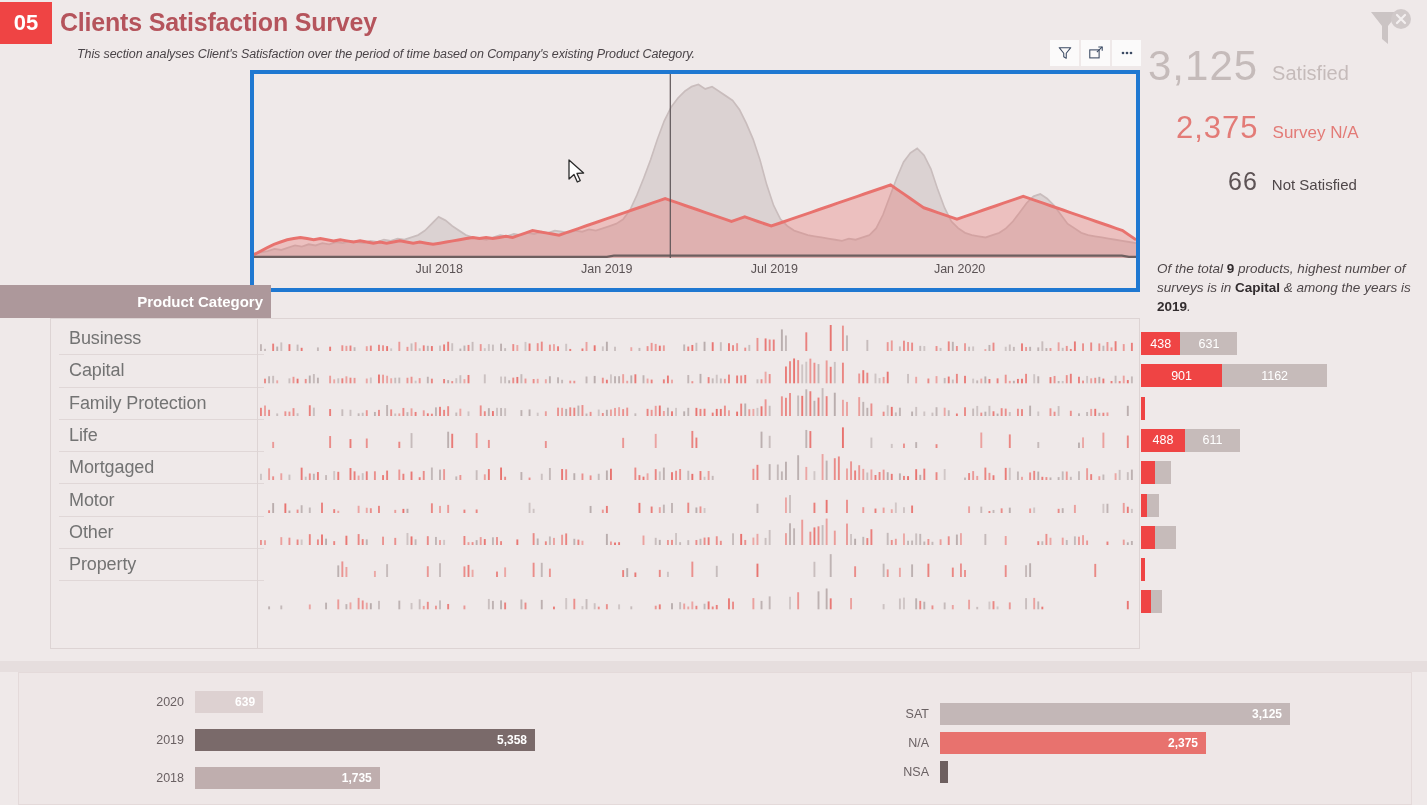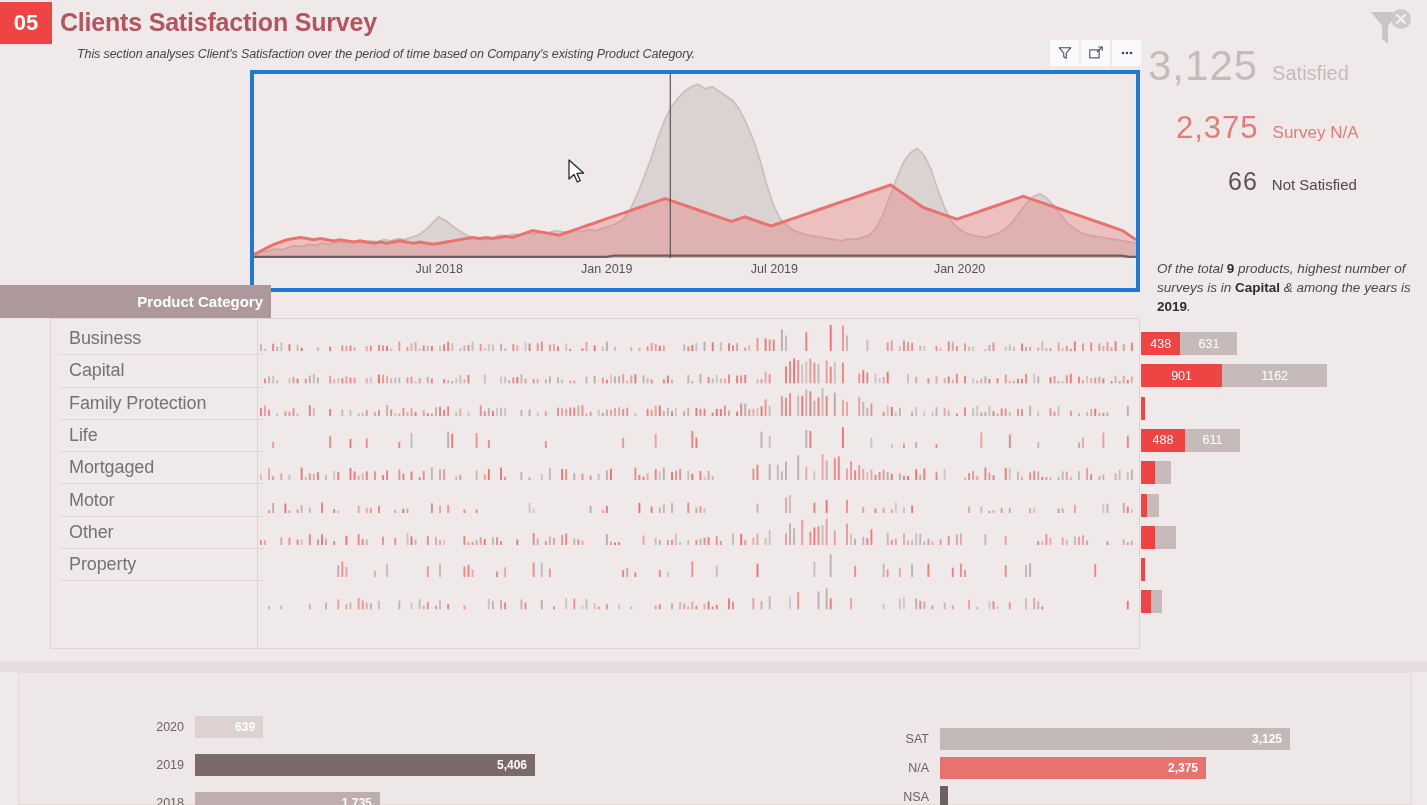--- a/index.html
+++ b/index.html
@@ -183,21 +183,21 @@
   .bottom-panel {
     position: absolute; left: 18px; top: 672px;
     width: 1394px; height: 133px;
     background: #eee7e7;
     border: 1px solid #e4dada;
   }
   .hbar-chart { position: absolute; }
   .hbar-row {
     position: absolute; left: 0;
     height: 22px;
-    display: flex; align-items: center; margin-top: 25px;
+    display: flex; align-items: center;
   }
   .hbar-label {
     width: 46px; text-align: right; padding-right: 11px;
     font-size: 12.5px; color: #6a6163;
   }
   .hbar-track { position: relative; height: 22px; }
   .hbar-fill {
     height: 22px;
     display: flex; align-items: center; justify-content: flex-end;
     padding-right: 8px;
@@ -1286,21 +1286,21 @@
     <div class="hbar-chart" id="chart-years">
         <div class="hbar-row" style="top: 0px;">
           <div class="hbar-label">2020</div>
           <div class="hbar-track" style="width: 340px;">
             <div class="hbar-fill" style="width: 68.0639px; background: rgb(221, 209, 209);">639</div>
           </div>
         </div>
         <div class="hbar-row" style="top: 38px;">
           <div class="hbar-label">2019</div>
           <div class="hbar-track" style="width: 340px;">
-            <div class="hbar-fill" style="width: 340px; background: rgb(122, 106, 106);">5,406</div>
+            <div class="hbar-fill" style="width: 340px; background: rgb(122, 106, 106);">5,358</div>
           </div>
         </div>
         <div class="hbar-row" style="top: 76px;">
           <div class="hbar-label">2018</div>
           <div class="hbar-track" style="width: 340px;">
             <div class="hbar-fill" style="width: 184.806px; background: rgb(191, 174, 174);">1,735</div>
           </div>
         </div>
       </div>
     <div class="hbar-chart" id="chart-status">

